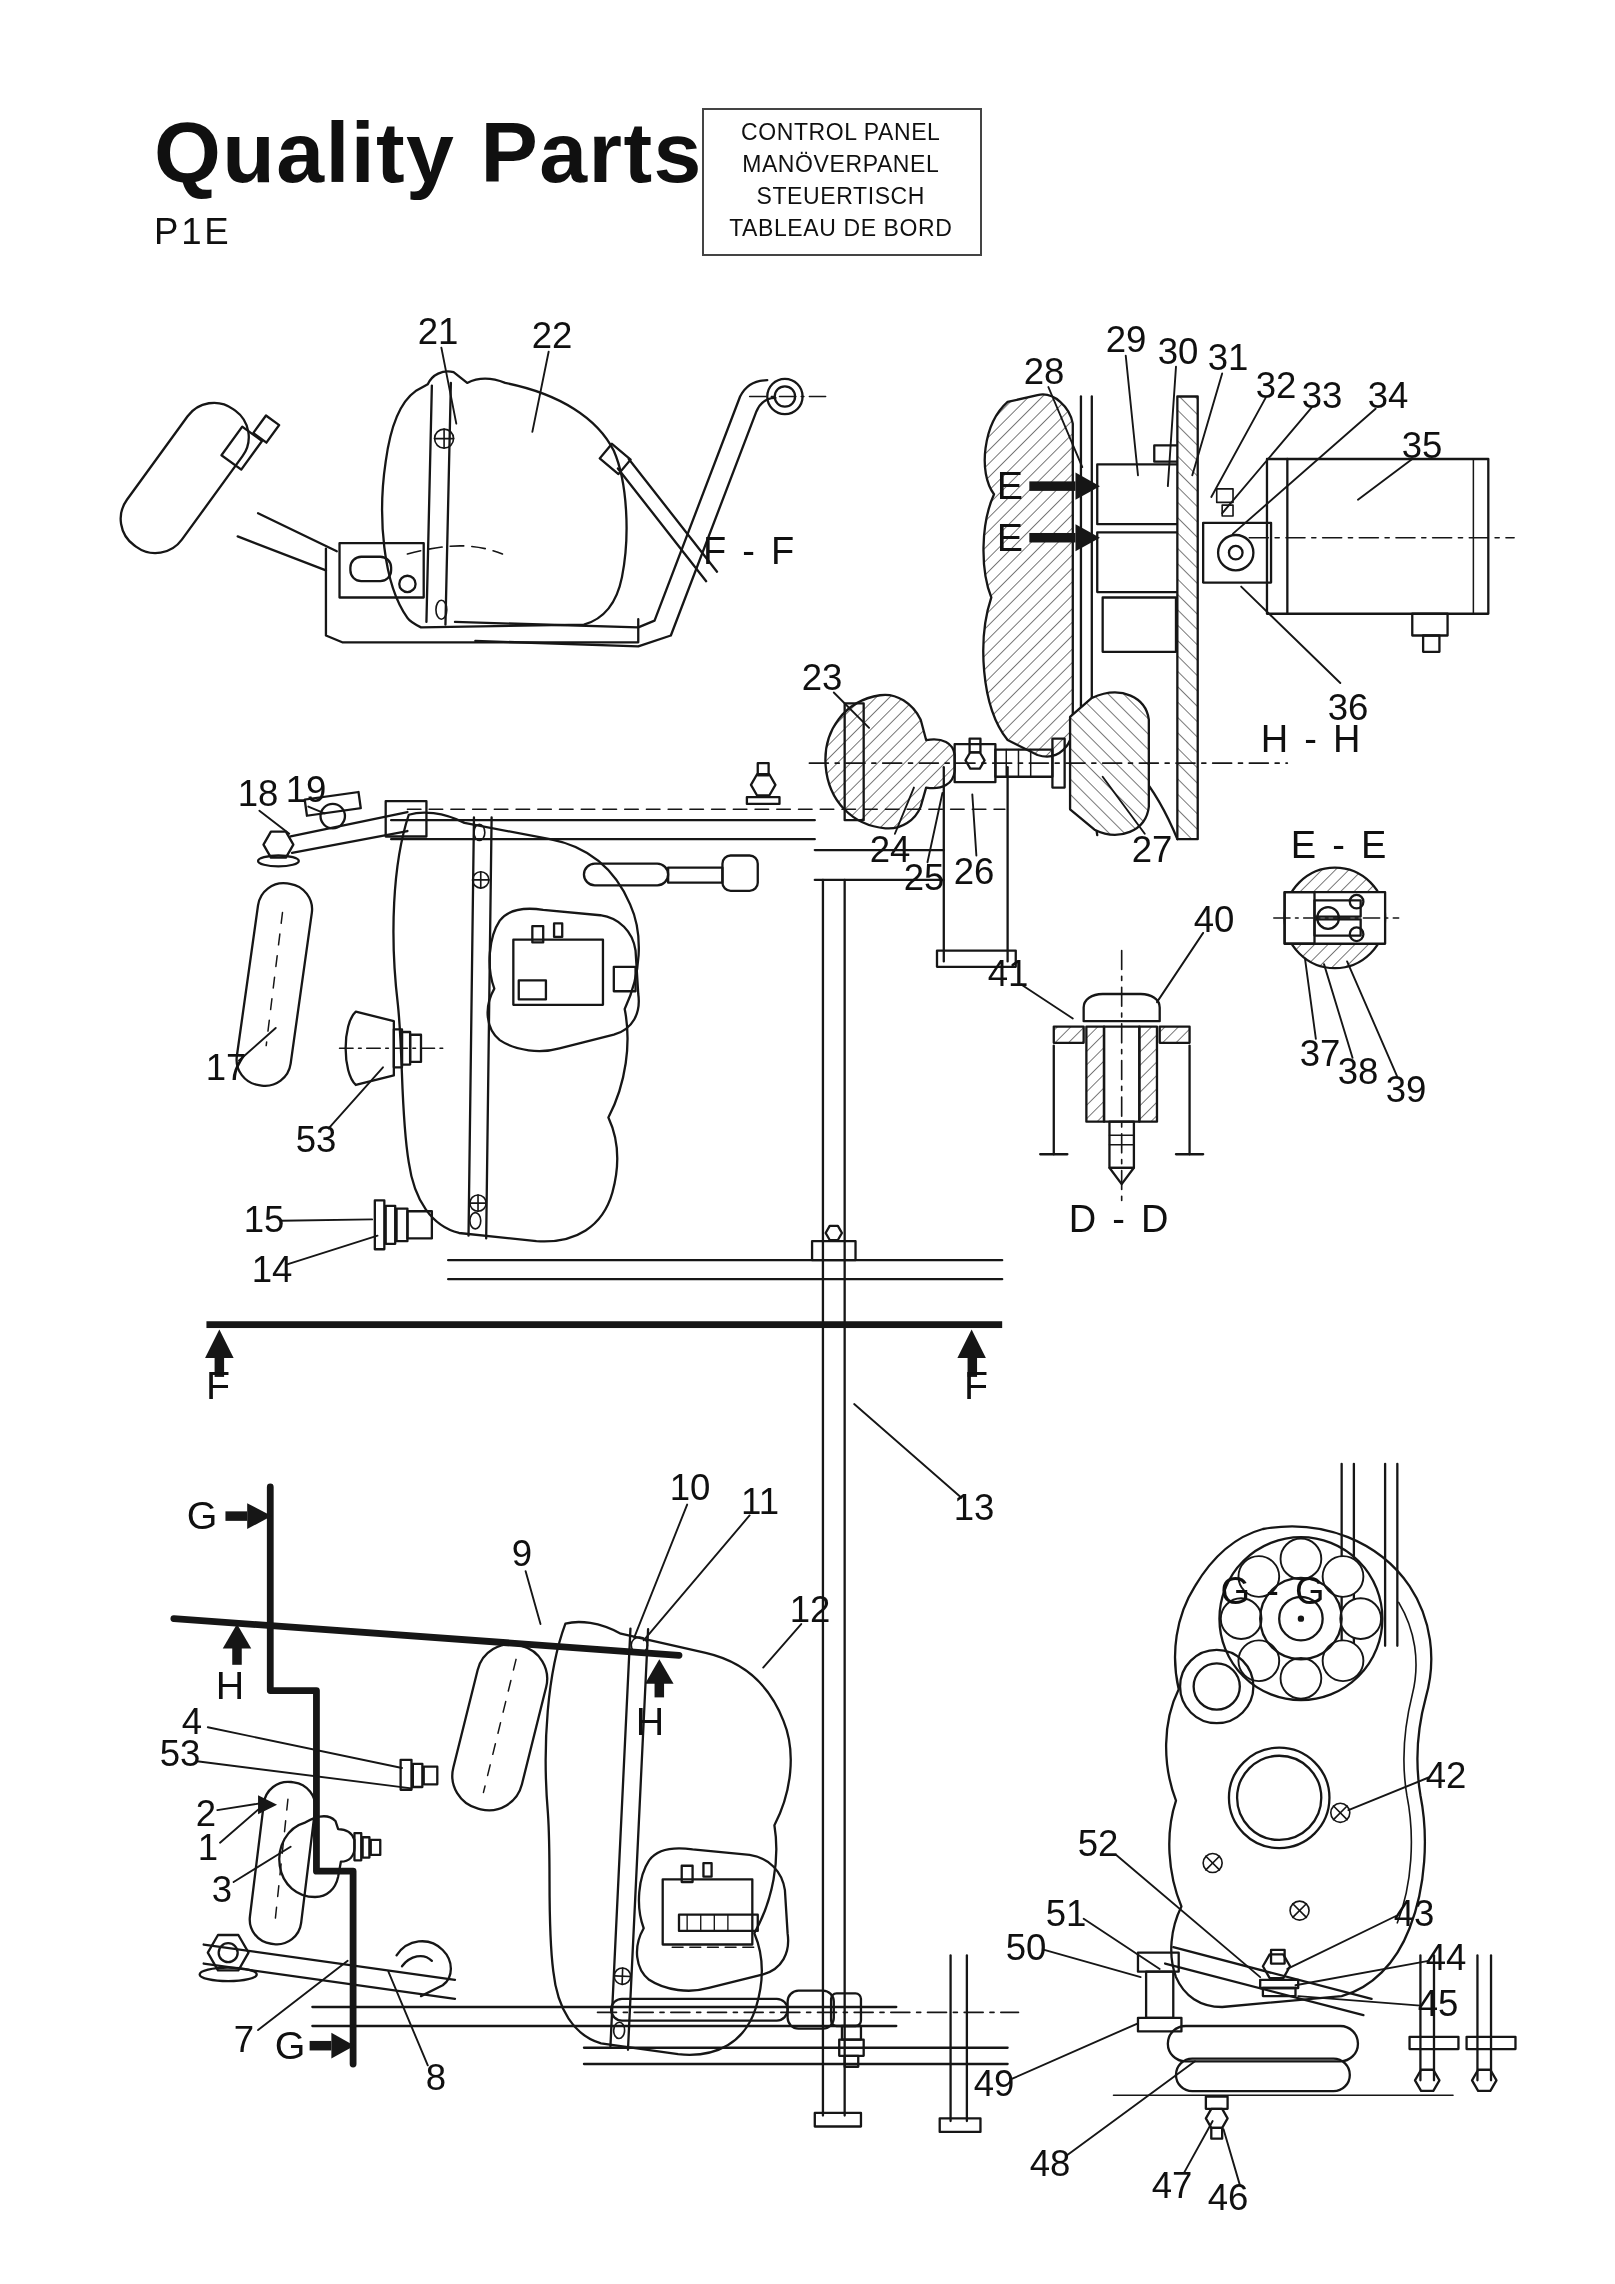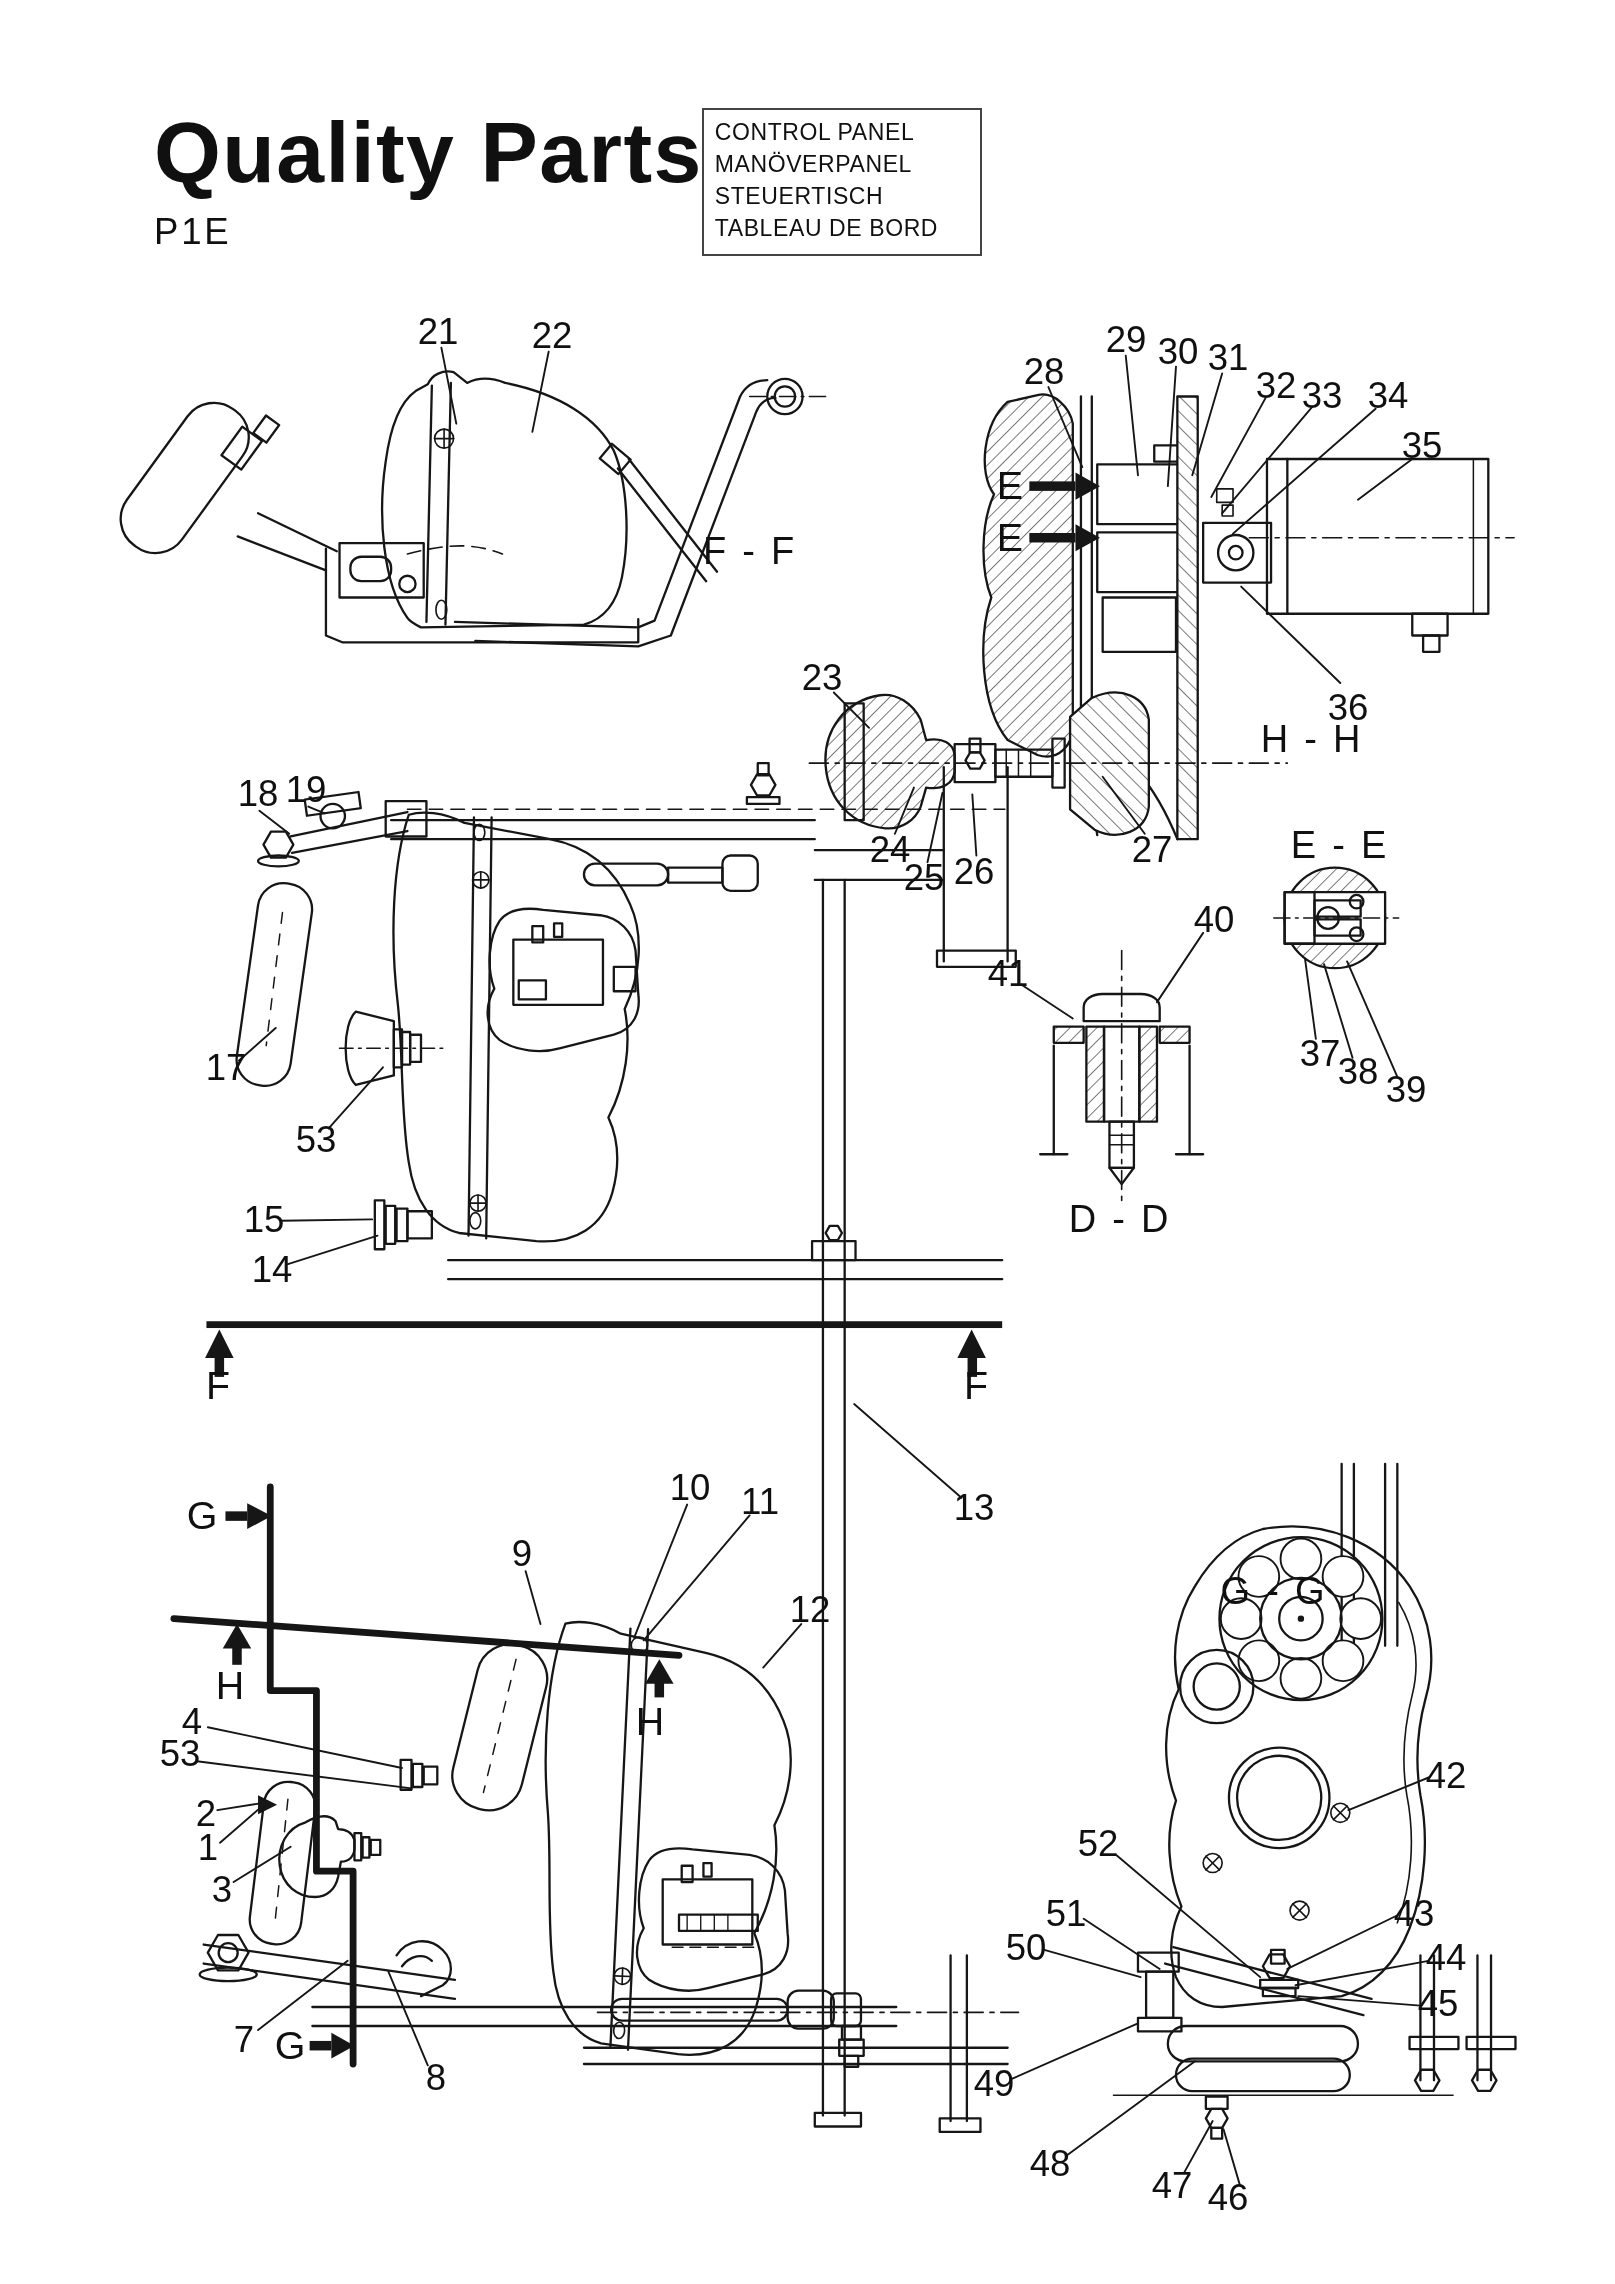--- a/index.html
+++ b/index.html
@@ -1,16 +1,16 @@
 <!DOCTYPE html>
 <html style="font-size:11px"><head>
 <meta charset="utf-8">
 <style>
   html,body{margin:0;padding:0;background:#ffffff;}
-  #stage{position:relative;width:1616px;height:2284px;background:#fff;overflow:hidden;}
+  #stage{position:relative;width:1616px;height:2284px;background:#fff;overflow:hidden;text-align:center;}
   #canvas{position:absolute;left:0;top:0;width:808px;height:1142px;transform:scale(2);transform-origin:0 0;background:#fff;}
   #art{position:absolute;left:0;top:0;}
   .txt{position:absolute;transform:translate(-50%,-50%);font-family:"Liberation Sans",sans-serif;color:#101010;white-space:nowrap;}
   .brand{font-size:43px;font-weight:bold;letter-spacing:0.7px;transform:none;}
   .code{font-size:18.3px;letter-spacing:1.4px;transform:none;}
   .langbox{position:absolute;border:1.4px solid #444;padding:4.1px 6.8px 4.1px 5.4px;background:#fff;}
   .langbox div{font-family:"Liberation Sans",sans-serif;font-size:11.5px;line-height:1.38;color:#101010;letter-spacing:0.3px;}
   .co{font-size:18.3px;}
   .sec{font-size:19px;letter-spacing:1.4px;}
   .mk{font-size:19.7px;}

